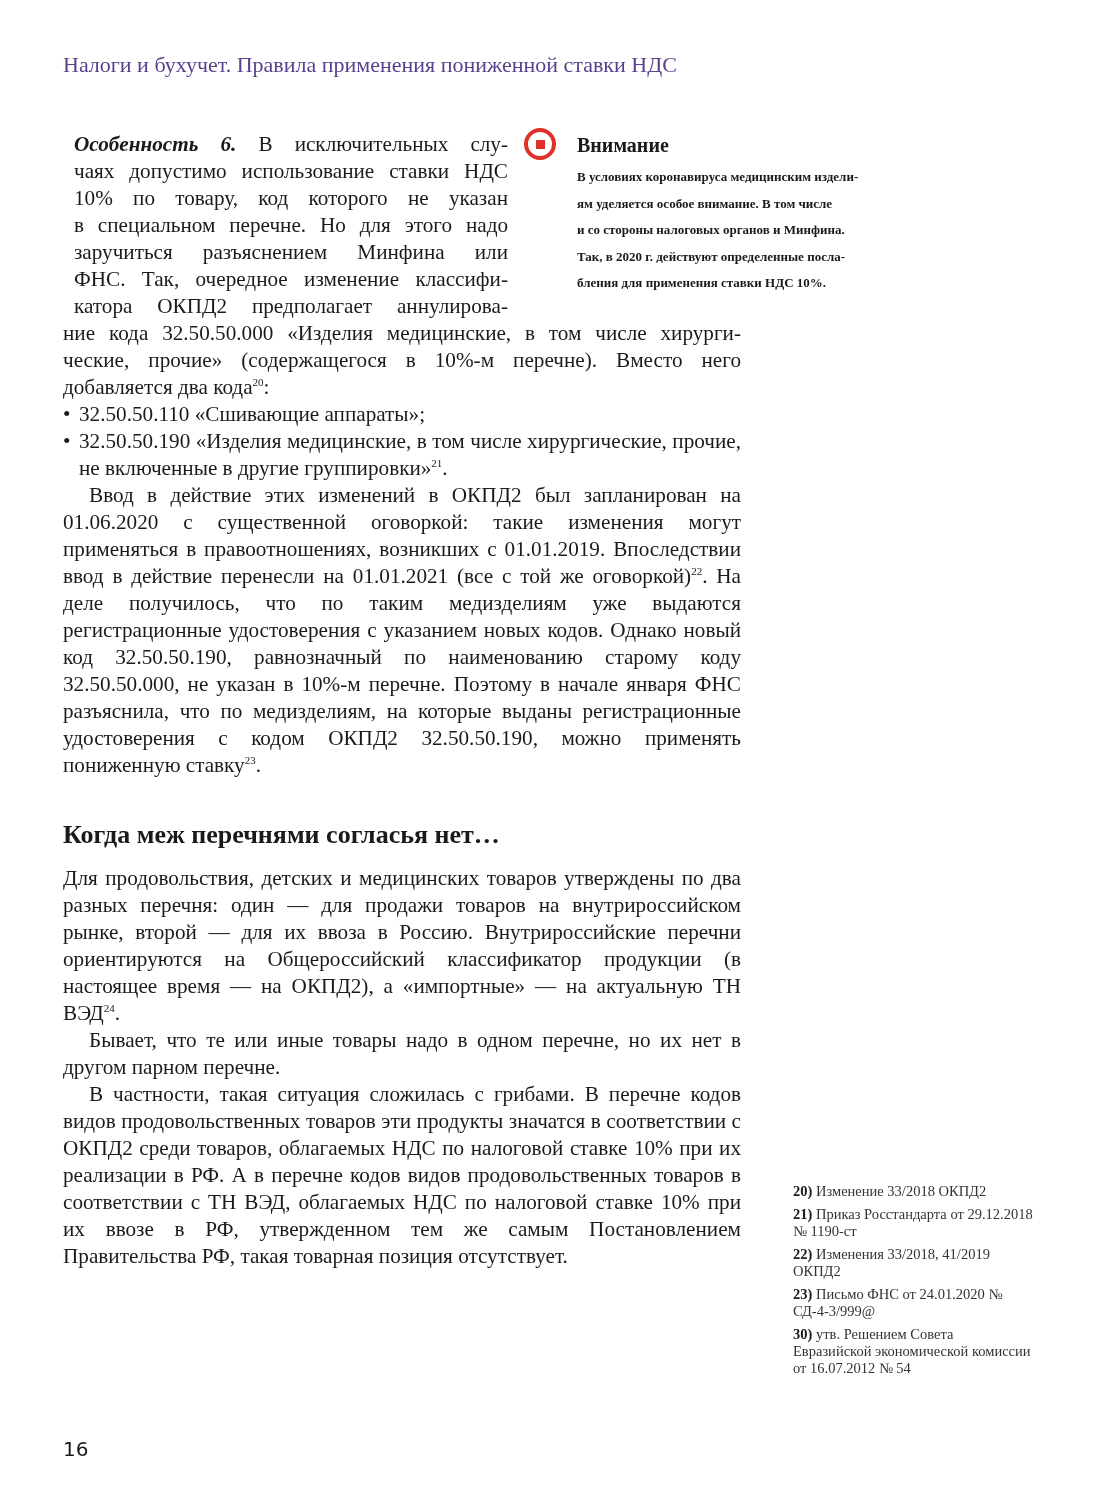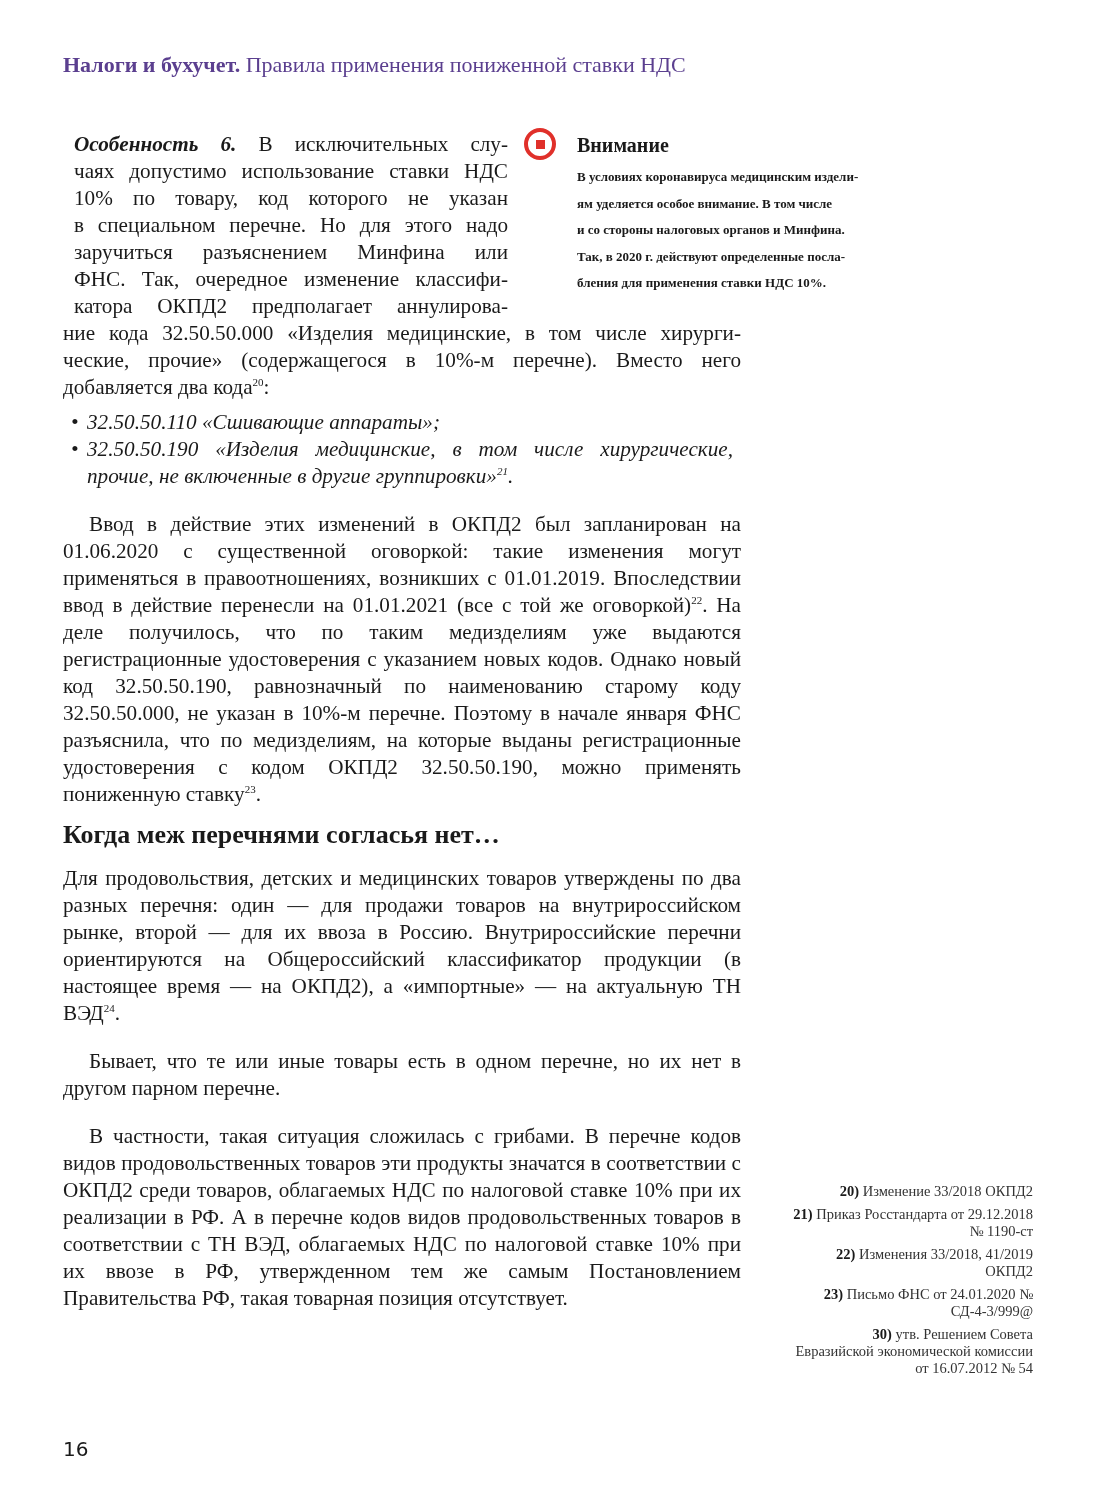--- a/index.html
+++ b/index.html
@@ -1,40 +1,40 @@
 <!DOCTYPE html>
 <html><head>
 <meta charset="utf-8">
 <style>
   html, body { margin: 0; padding: 0; background: #ffffff; }
   body { width: 1104px; height: 1500px; position: relative; overflow: hidden;
          font-family: "Liberation Serif", "DejaVu Serif", serif; color: #1a1a1a; }
   .header { position: absolute; left: 63px; top: 52px; font-size: 22px; color: #5b3f8f; white-space: nowrap; }
-  .header b { font-weight: bold; margin-top: 20px; }
+  .header b { font-weight: normal; margin-top: 20px; }
   .main { position: absolute; left: 63px; width: 678px; font-size: 21.2px; line-height: 27px; text-align: justify; }
   .first { top: 131px; }
   .first .narrow { width: 434px; margin-left: 11px; }
   .first-lead { font-style: italic; font-weight: bold; }
   .line { display: block; white-space: nowrap; text-align-last: justify; }
   .last { text-align-last: left; }
-  .indent { text-indent: 26px; margin-top: 21px; }
+  .indent { text-indent: 26px; }
   p { margin: 0; }
   sup { font-size: 11px; line-height: 0; vertical-align: 8px; }
-  ul { list-style: none; margin: 8px; padding: 0; font-style: italic; }
+  ul { list-style: none; margin: 0; padding: 0; }
   li { position: relative; padding-left: 16px; }
   li::before { content: "•"; position: absolute; left: 0; }
   .h2 { position: absolute; left: 63px; top: 820px; font-size: 26px; font-weight: bold; }
   .second { top: 865px; }
   .attention { position: absolute; left: 524px; top: 128px; width: 490px; }
   .att-icon { position: absolute; left: 0; top: 0; width: 32px; height: 32px; border: 4px solid #e0302a; border-radius: 50%; box-sizing: border-box; }
   .att-icon::after { content: ""; position: absolute; left: 8px; top: 8px; width: 9px; height: 9px; background: #e0302a; }
   .att-title { position: absolute; left: 53px; top: 6px; font-size: 20px; font-weight: bold; }
   .att-text { position: absolute; left: 53px; top: 36px; width: 440px; font-size: 13px; font-weight: bold; line-height: 26.5px; white-space: nowrap; }
   .footnotes { position: absolute; left: 793px; top: 1183px; width: 240px; font-size: 14.5px; line-height: 17px; color: #333; }
-  .fn { margin-bottom: 6px; text-align: right; }
+  .fn { margin-bottom: 6px; }
   .fn b { color: #1a1a1a; }
   .page-num { position: absolute; left: 63px; top: 1437px; font-family: "DejaVu Sans", sans-serif; font-size: 20px; text-align: center; }
 </style>
 </head>
 <body>
 
 <div class="header">
   <b>Налоги и бухучет.</b>
   <span>Правила применения пониженной ставки НДС</span>
 </div>
@@ -68,21 +68,21 @@
     <div>и со стороны налоговых органов и Минфина.</div>
     <div>Так, в 2020 г. действуют определенные посла-</div>
     <div>бления для применения ставки НДС 10%.</div>
   </div>
 </div>
 
 <div class="h2">Когда меж перечнями согласья нет…</div>
 
 <div class="main second">
   <p><span>Для продовольствия, детских и медицинских товаров утверждены по два разных перечня: один — для продажи товаров на внутрироссийском рынке, второй — для их ввоза в Россию. Внутрироссийские перечни ориентируются на Общероссийский классификатор продукции (в настоящее время — на ОКПД2), а «импортные» — на актуальную ТН ВЭД</span><sup>24</sup><span>.</span></p>
-  <p class="indent">Бывает, что те или иные товары есть в одном перечне, но их нет в другом парном перечне.</p>
+  <p class="indent">Бывает, что те или иные товары надо в одном перечне, но их нет в другом парном перечне.</p>
   <p class="indent">В частности, такая ситуация сложилась с грибами. В перечне кодов видов продовольственных товаров эти продукты значатся в соответствии с ОКПД2 среди товаров, облагаемых НДС по налоговой ставке 10% при их реализации в РФ. А в перечне кодов видов продовольственных товаров в соответствии с ТН ВЭД, облагаемых НДС по налоговой ставке 10% при их ввозе в РФ, утвержденном тем же самым Постановлением Правительства РФ, такая товарная позиция отсутствует.</p>
 </div>
 
 <div class="footnotes">
   <div class="fn"><b>20)</b> <span>Изменение 33/2018 ОКПД2</span></div>
   <div class="fn"><b>21)</b> <span>Приказ Росстандарта от 29.12.2018 № 1190-ст</span></div>
   <div class="fn"><b>22)</b> <span>Изменения 33/2018, 41/2019 ОКПД2</span></div>
   <div class="fn"><b>23)</b> <span>Письмо ФНС от 24.01.2020 № СД-4-3/999@</span></div>
   <div class="fn"><b>30)</b> <span>утв. Решением Совета Евразийской экономической комиссии от 16.07.2012 № 54</span></div>
 </div>

